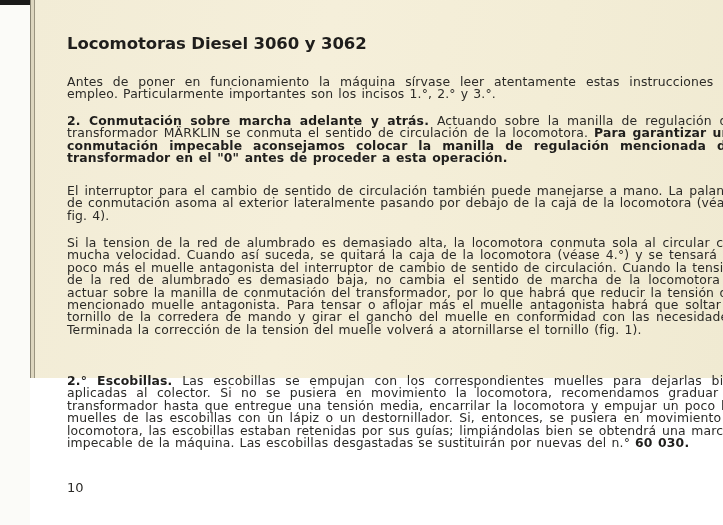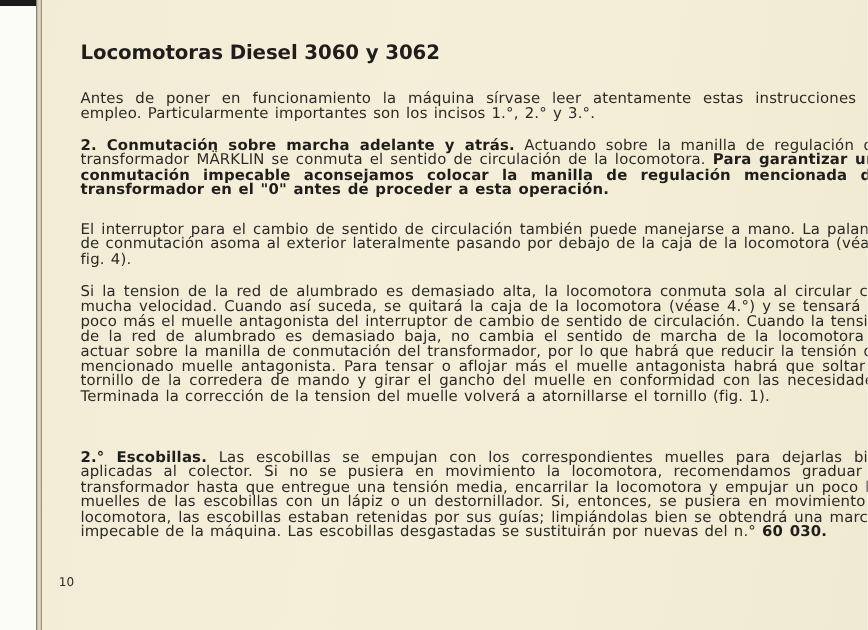--- a/index.html
+++ b/index.html
@@ -4,42 +4,42 @@
   <style>
     html, body { margin: 0; padding: 0; }
     body {
       width: 723px; height: 525px; overflow: hidden;
       background: #ffffff; position: relative;
       font-family: "DejaVu Sans", "Liberation Sans", sans-serif;
     }
     .top-band { position: absolute; left: 0; top: 0; width: 32px; height: 5px; background: #1a1a1a; }
     .left-margin { position: absolute; left: 0; top: 5px; width: 30px; height: 520px; background: #fbfbf8; }
     .page {
-      position: absolute; left: 30px; top: 0; width: 693px; height: 525px;
+      position: absolute; left: 30px; top: 0; width: 693px; height: 378px;
       background: linear-gradient(100deg, #f2ecd6 0%, #f5efda 40%, #f3edd6 70%, #f0ead2 100%);
       border-left: 1px solid #8a8573;
       box-shadow: inset 3px 0 0 #ddd6bf, inset 4px 0 0 #9a9480;
       color: #2b2a27;
     }
     .content { position: absolute; left: 36px; top: 33px; width: 672px; }
     h1 {
       margin: 0; font-size: 16.5px; font-weight: bold; color: #1f1e1c;
       letter-spacing: -0.1px; line-height: 22px;
     }
     p {
       margin: 0; font-size: 12.4px; line-height: 12.4px; text-align: justify;
       letter-spacing: 0.15px; word-spacing: 1px;
     }
     .p1 { position: absolute; top: 43px; left: 0; width: 672px; }
     .p2 { position: absolute; top: 82px; left: 0; width: 672px; }
     .p3 { position: absolute; top: 152px; left: 0; width: 672px; }
     .p4 { position: absolute; top: 204px; left: 0; width: 672px; }
     .p5 { position: absolute; top: 342px; left: 0; width: 672px; }
     b, .bold { font-weight: bold; color: #1f1e1c; }
-    .page-number { position: absolute; left: 18px; top: 480px; font-size: 10px; color: #2b2a27; }
+    .page-number { position: absolute; left: 36px; top: 480px; font-size: 13px; color: #2b2a27; }
   </style>
 </head>
 <body>
 
 <div class="top-band"></div>
 <div class="left-margin"></div>
 
 <div class="page">
   <div class="content">
     <h1>Locomotoras Diesel 3060 y 3062</h1>

